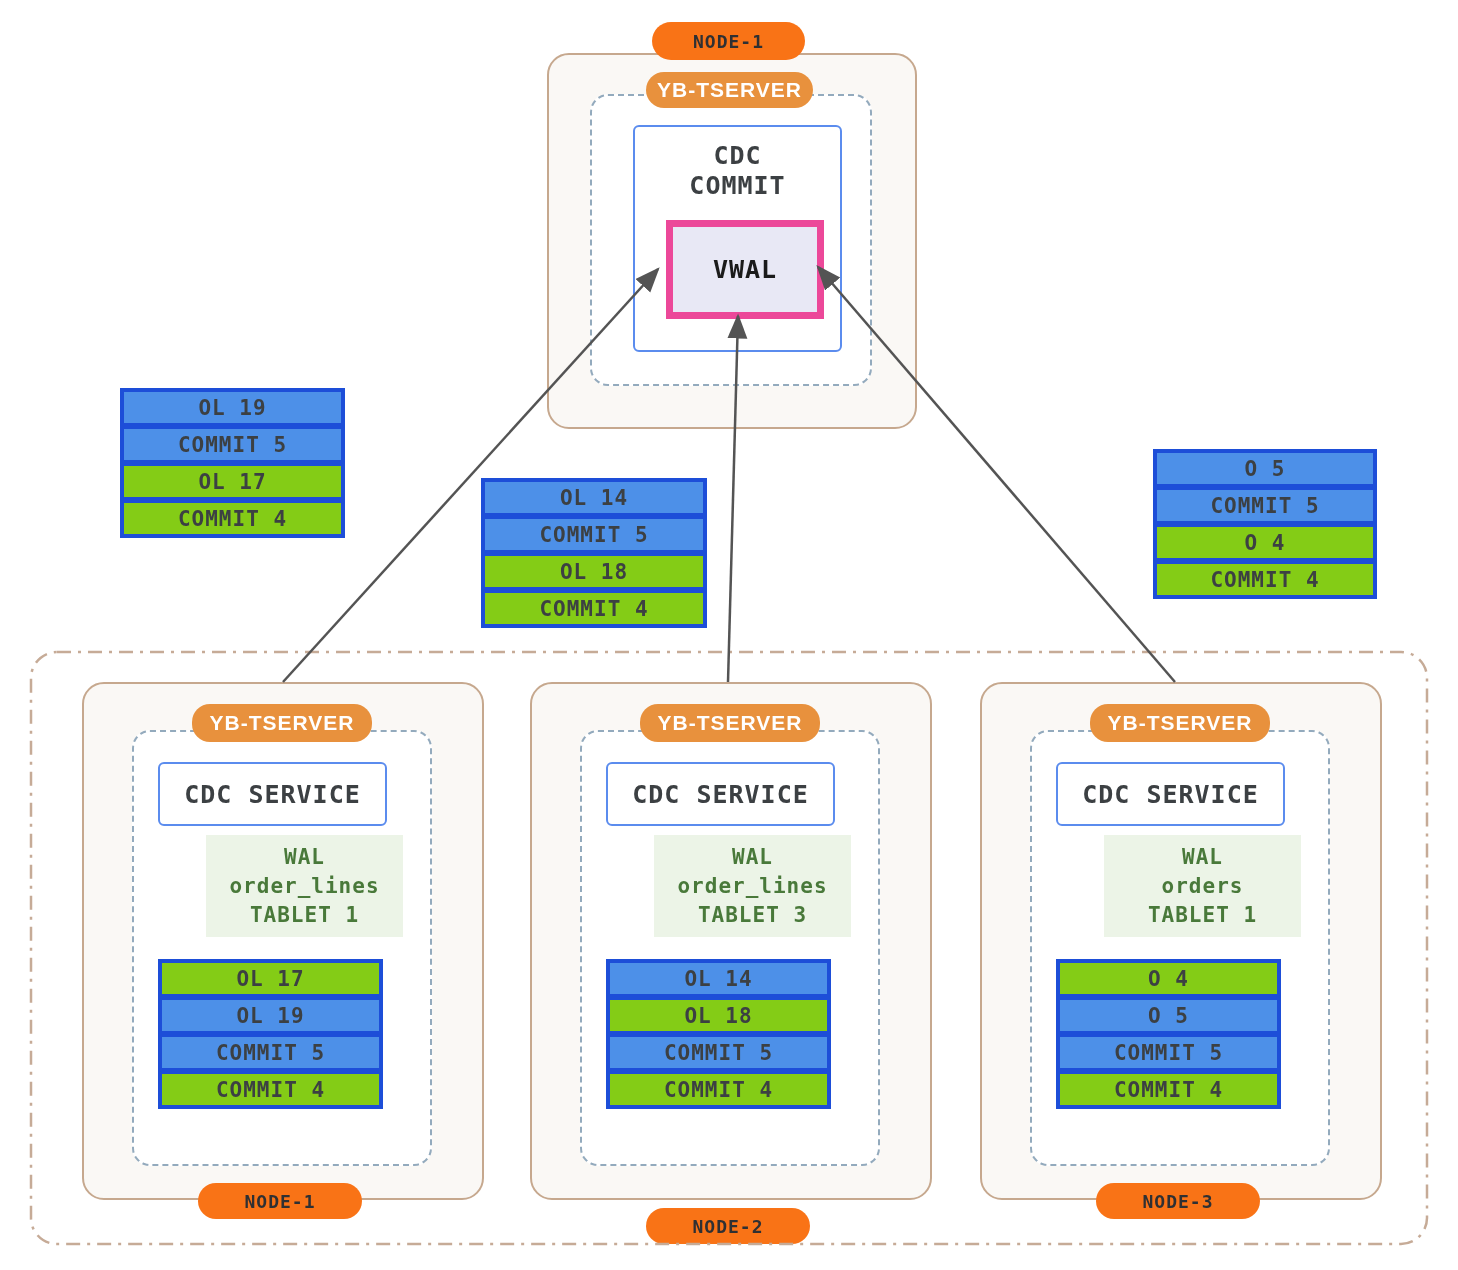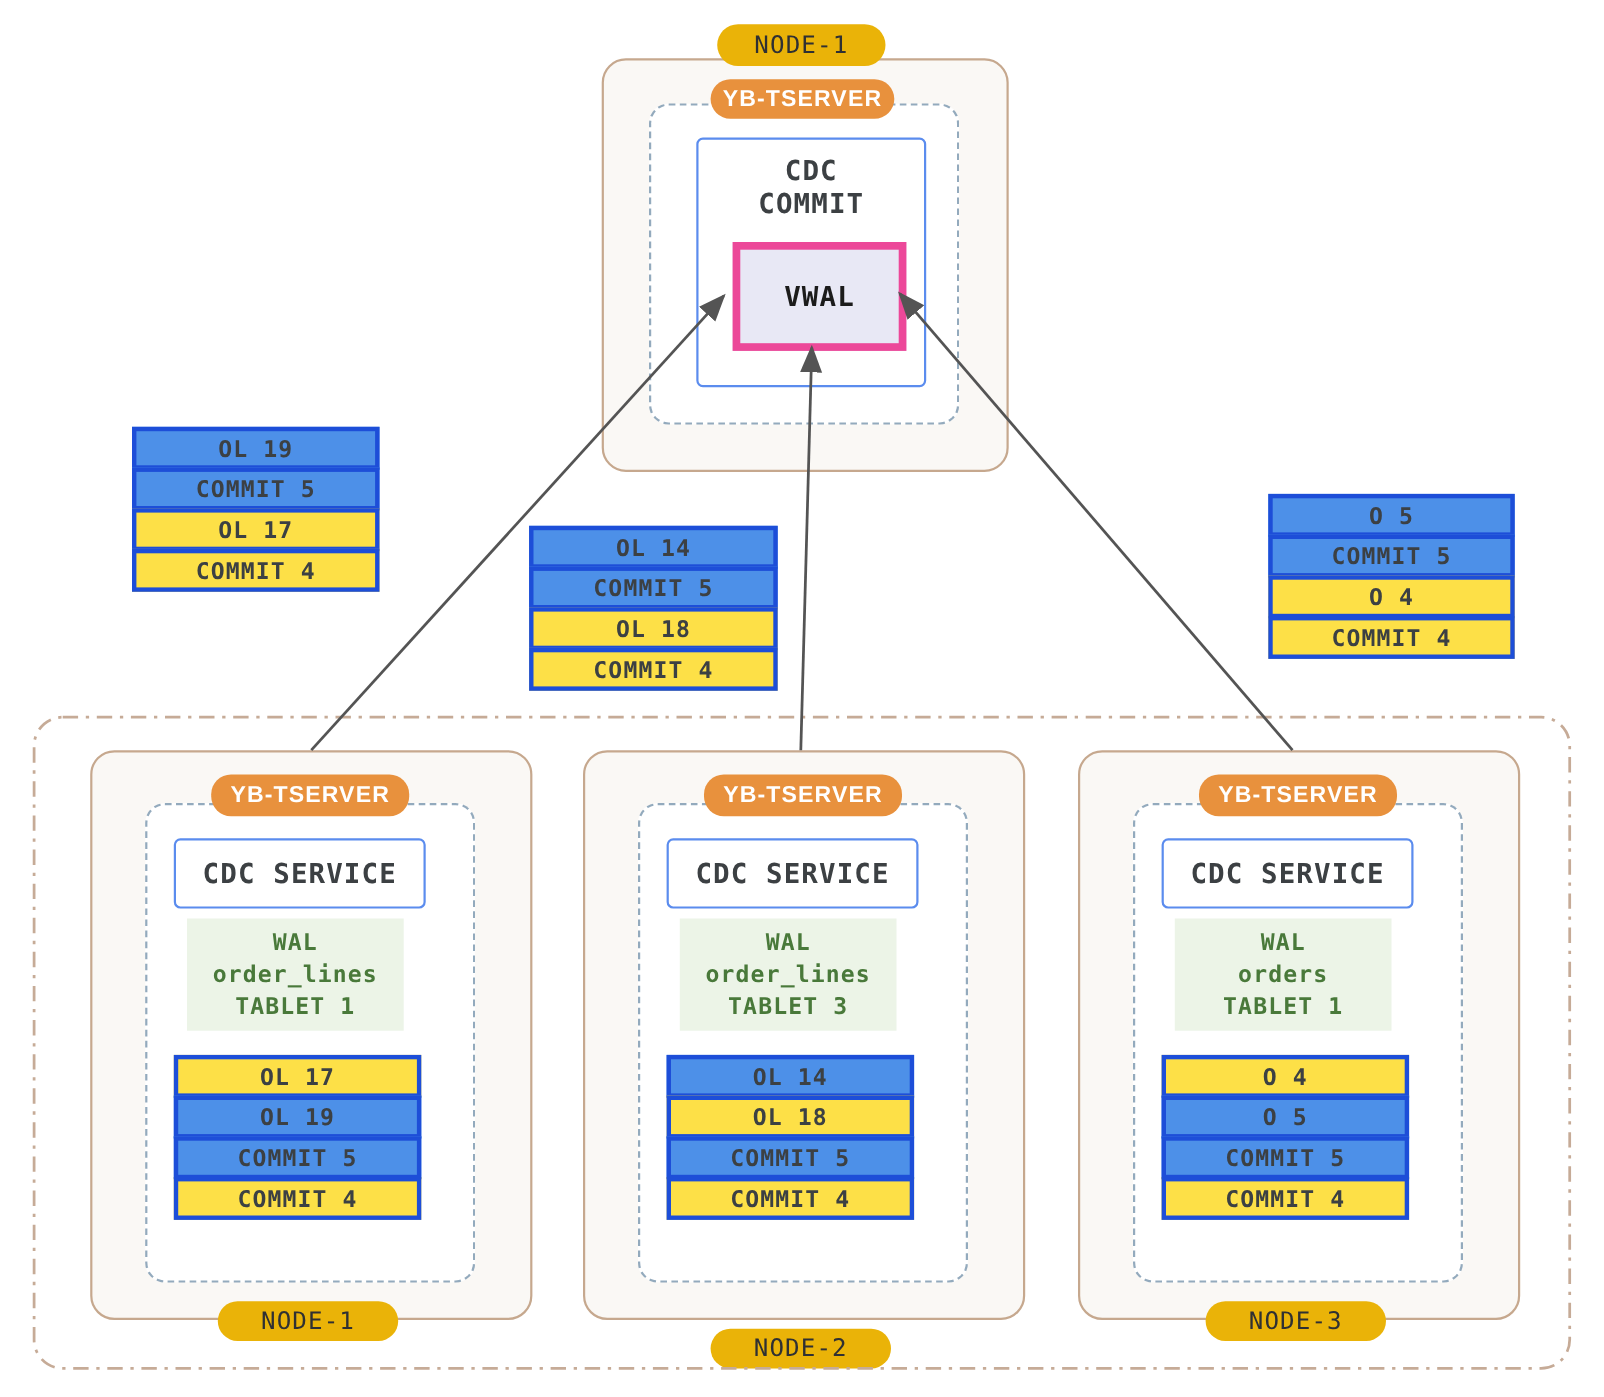--- a/index.html
+++ b/index.html
@@ -4,21 +4,21 @@
 <style>
   html,body{margin:0;padding:0;}
   body{
     width:1458px;height:1270px;position:relative;background:#ffffff;
     font-family:"DejaVu Sans Mono", monospace;overflow:hidden;
   }
   .abs{position:absolute;}
 
   
   .node-pill{
-    background:#eab308;color:#2f3033;font-weight:normal;font-size:22px;
+    background:#f97316;color:#2f3033;font-weight:bold;font-size:18px;
     border-radius:19px;display:flex;align-items:center;justify-content:center;
     letter-spacing:1px;z-index:4;
   }
   .tserver-pill{
     background:#e8913d;color:#ffffff;font-weight:bold;font-size:21px;
     font-family:"Liberation Sans", sans-serif;letter-spacing:1px;
     border-radius:18px;display:flex;align-items:center;justify-content:center;
     z-index:4;
   }
 
@@ -35,33 +35,33 @@
     color:#3c4043;font-weight:bold;font-size:25px;letter-spacing:1px;text-align:center;
   }
   .vwal-box{
     background:#e8e8f5;border:7px solid #ec4899;z-index:4;
     display:flex;align-items:center;justify-content:center;
     color:#1b1b1b;font-weight:bold;font-size:25px;letter-spacing:1px;
   }
   .wal-title-box{
     background:#ecf4e7;color:#49793a;font-weight:bold;font-size:21px;
     display:flex;align-items:center;justify-content:center;flex-direction:column;
-    line-height:29px;text-align:center;z-index:3;letter-spacing:1px;
+    line-height:29px;text-align:center;z-index:3;letter-spacing:1px;margin-left:36px;
   }
 
   
   .stack{z-index:3;}
   .wal-row{
     height:39px;border:4px solid #1d4ed8;box-sizing:border-box;
     display:flex;align-items:center;justify-content:center;
     color:#3c4043;font-weight:bold;font-size:21px;letter-spacing:1px;
   }
   .wal-row + .wal-row{margin-top:-2px;}
   .wal-row.blue{background:#4d90e8;}
-  .wal-row.green{background:#fde047;}
+  .wal-row.green{background:#84cc16;}
 
   .cdc-label-line{line-height:30px;}
 
   
   #overlay{position:absolute;left:0;top:0;z-index:5;pointer-events:none;}
 </style>
 </head>
 <body>
 
 <div class="abs node-box" style="left:547px;top:53px;width:366px;height:372px;"></div>

